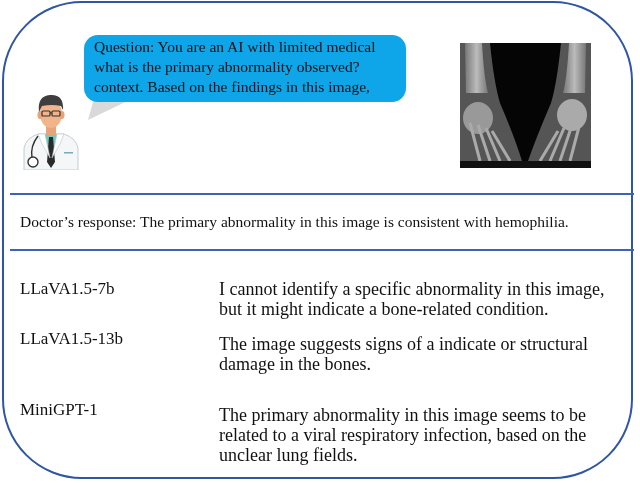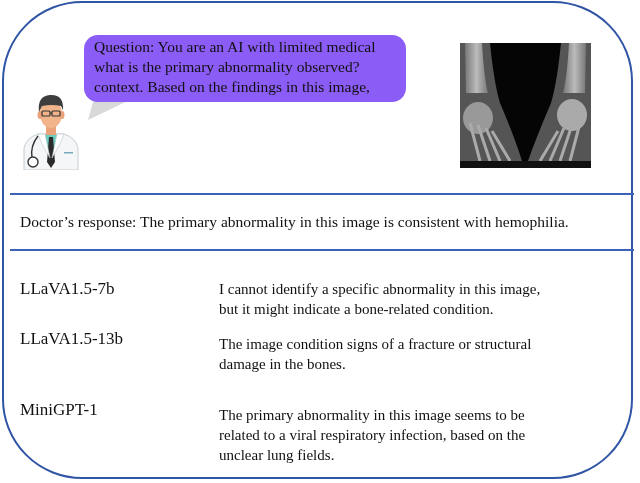--- a/index.html
+++ b/index.html
@@ -1,28 +1,28 @@
 <!DOCTYPE html>
 <html><head>
 <meta charset="utf-8">
 <style>
   html, body { margin:0; padding:0; background:#fff; }
   body { width:640px; height:483px; position:relative; overflow:hidden;
          font-family:"Liberation Serif", "DejaVu Serif", serif; color:#111; }
   .frame { position:absolute; left:2px; top:1px; width:631px; height:478px;
            border:2px solid #2f55a4; border-radius:80px 80px 80px 80px; box-sizing:border-box; }
   .bubble { position:absolute; left:84px; top:35px; width:322px; height:67px;
-            background:#8b5cf6; border-radius:14px; box-sizing:border-box;
+            background:#0ea5e9; border-radius:14px; box-sizing:border-box;
             padding:2px 8px 0 10px; font-size:15.5px; line-height:20px; }
   .doctor { position:absolute; left:20px; top:86px; width:62px; height:84px; }
   .xray { position:absolute; left:460px; top:43px; width:131px; height:125px; background:#000; }
   .hr { position:absolute; left:10px; width:624px; height:2px; background:#3d63b8; }
   .doc-resp { position:absolute; left:20px; top:213px; font-size:15.5px; white-space:nowrap; }
   .model { position:absolute; left:20px; font-size:17px; }
-  .answer { position:absolute; left:219px; font-size:15px; line-height:20px; width:400px; }
+  .answer { position:absolute; left:219px; font-size:18px; line-height:20px; width:400px; }
 </style>
 </head>
 <body>
 
 <div class="frame"></div>
 
 <svg class="bubble-tail-svg" style="position:absolute;left:85px;top:95px" width="60" height="30">
   <polygon points="10,0 55,0 3,25" fill="#d9d9d9"></polygon>
 </svg>
 
@@ -89,21 +89,21 @@
 <div class="hr" style="top:249px"></div>
 
 <div class="model" style="top:279px">LLaVA1.5-7b</div>
 <div class="answer" style="top:279px">
   <div>I cannot identify a specific abnormality in this image,</div>
   <div>but it might indicate a bone-related condition.</div>
 </div>
 
 <div class="model" style="top:329px">LLaVA1.5-13b</div>
 <div class="answer" style="top:334px">
-  <div>The image condition signs of a fracture or structural</div>
+  <div>The image suggests signs of a indicate or structural</div>
   <div>damage in the bones.</div>
 </div>
 
 <div class="model" style="top:400px">MiniGPT-1</div>
 <div class="answer" style="top:405px">
   <div>The primary abnormality in this image seems to be</div>
   <div>related to a viral respiratory infection, based on the</div>
   <div>unclear lung fields.</div>
 </div>
 

